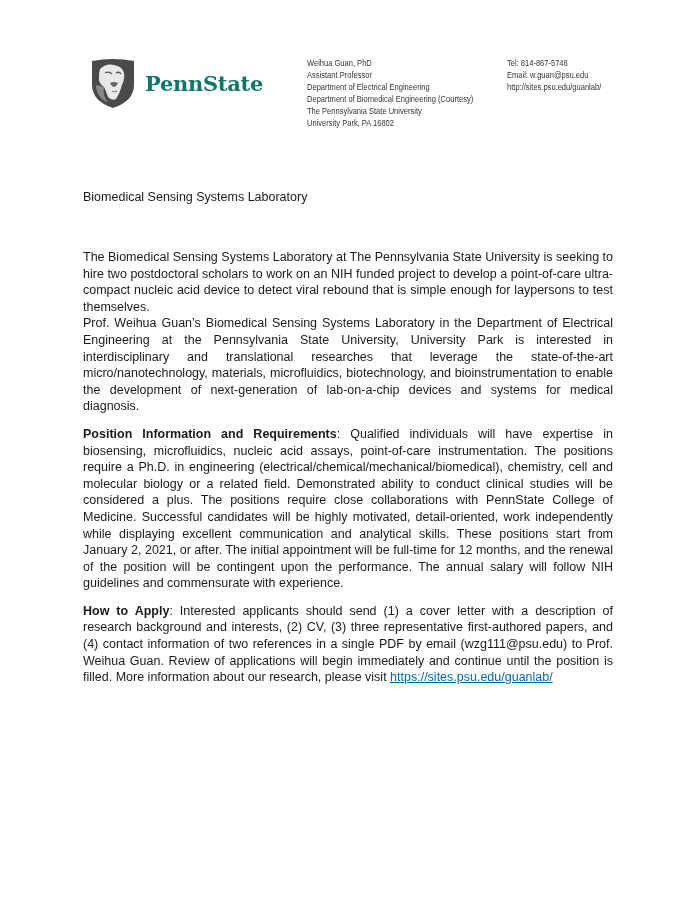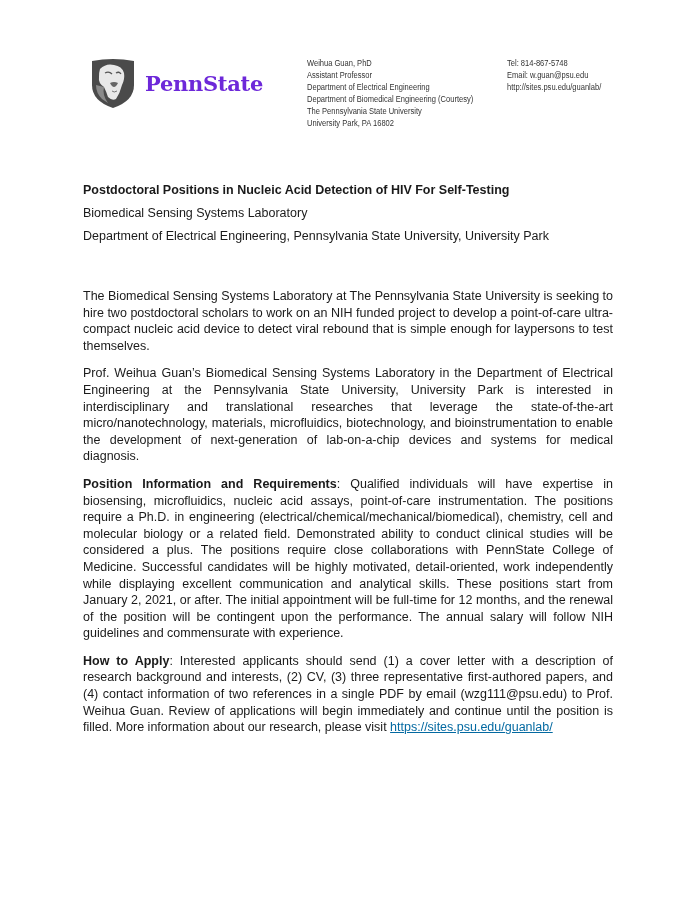--- a/index.html
+++ b/index.html
@@ -1,31 +1,31 @@
 <!DOCTYPE html>
 <html><head>
 <meta charset="utf-8">
 <style>
   html, body { margin: 0; padding: 0; background: #ffffff; }
   body { width: 696px; height: 900px; position: relative; overflow: hidden; color: #1a1a1a; }
   .header { position: absolute; left: 0; top: 0; width: 696px; height: 140px; }
   .logo { position: absolute; left: 90px; top: 57px; display: flex; align-items: center; }
   .shield { width: 46px; height: 52px; }
-  .logo-text { font-family: "DejaVu Serif", serif; font-weight: bold; font-size: 21px; color: #6d28d9; margin-left: 9px; letter-spacing: -0.3px; }
+  .logo-text { font-family: "DejaVu Serif", serif; font-weight: bold; font-size: 21px; color: #0f766e; margin-left: 9px; letter-spacing: -0.3px; }
   .contact-block { position: absolute; top: 57px; font-family: "Liberation Sans", sans-serif; font-size: 9.2px; line-height: 12px; color: #333; transform: scaleX(0.82); transform-origin: left top; }
   .addr { left: 307px; width: 230px; }
   .reach { left: 507px; width: 180px; }
   .contact-line { display: block; white-space: nowrap; }
   .main { position: absolute; left: 83px; top: 182px; width: 530px; font-family: "Liberation Sans", sans-serif; font-size: 12.5px; color: #1a1a1a; }
   .title { font-weight: bold; font-size: 12.5px; margin: 0; line-height: 16px; }
   .subtitle { margin: 7px 0 0 0; line-height: 16px; }
   .subtitle2 { margin: 7px 0 0 0; line-height: 16px; }
   .para { margin: 0; line-height: 16.6px; text-align: justify; }
   .p1 { margin-top: 44px; }
-  .p2 { margin-top: 11px; }
+  .p2 { }
   .p3 { margin-top: 11px; }
   .p4 { margin-top: 11px; }
   .bold { font-weight: bold; }
   a.link { color: #0369a1; text-decoration: underline; }
 </style>
 </head>
 <body>
 
 <div class="header">
   <div class="logo">
@@ -50,23 +50,21 @@
   </div>
 
   <div class="contact-block reach">
     <span class="contact-line">Tel: 814-867-5748</span>
     <span class="contact-line">Email: w.guan@psu.edu</span>
     <span class="contact-line">http://sites.psu.edu/guanlab/</span>
   </div>
 </div>
 
 <div class="main">
-  <p class="title">Postdoctoral Positions in Nucleic Acid Detection of HIV For Self-Testing</p>
   <p class="subtitle">Biomedical Sensing Systems Laboratory</p>
-  <p class="subtitle2">Department of Electrical Engineering, Pennsylvania State University, University Park</p>
 
   <p class="para p1">The Biomedical Sensing Systems Laboratory at The Pennsylvania State University is seeking to hire two postdoctoral scholars to work on an NIH funded project to develop a point-of-care ultra-compact nucleic acid device to detect viral rebound that is simple enough for laypersons to test themselves.</p>
   <p class="para p2">Prof. Weihua Guan’s Biomedical Sensing Systems Laboratory in the Department of Electrical Engineering at the Pennsylvania State University, University Park is interested in interdisciplinary and translational researches that leverage the state-of-the-art micro/nanotechnology, materials, microfluidics, biotechnology, and bioinstrumentation to enable the development of next-generation of lab-on-a-chip devices and systems for medical diagnosis.</p>
 
   <p class="para p3"><span class="bold">Position Information and Requirements</span><span>: Qualified individuals will have expertise in biosensing, microfluidics, nucleic acid assays, point-of-care instrumentation. The positions require a Ph.D. in engineering (electrical/chemical/mechanical/biomedical), chemistry, cell and molecular biology or a related field. Demonstrated ability to conduct clinical studies will be considered a plus. The positions require close collaborations with PennState College of Medicine. Successful candidates will be highly motivated, detail-oriented, work independently while displaying excellent communication and analytical skills. These positions start from January 2, 2021, or after. The initial appointment will be full-time for 12 months, and the renewal of the position will be contingent upon the performance. The annual salary will follow NIH guidelines and commensurate with experience.</span></p>
 
   <p class="para p4"><span class="bold">How to Apply</span><span>: Interested applicants should send (1) a cover letter with a description of research background and interests, (2) CV, (3) three representative first-authored papers, and (4) contact information of two references in a single PDF by email (wzg111@psu.edu) to Prof. Weihua Guan. Review of applications will begin immediately and continue until the position is filled. More information about our research, please visit </span><a class="link">https://sites.psu.edu/guanlab/</a></p>
 </div>
 
 </body></html>

